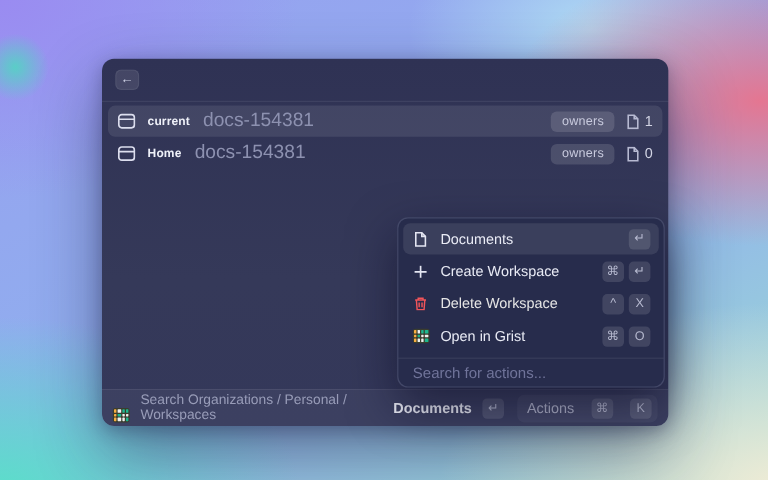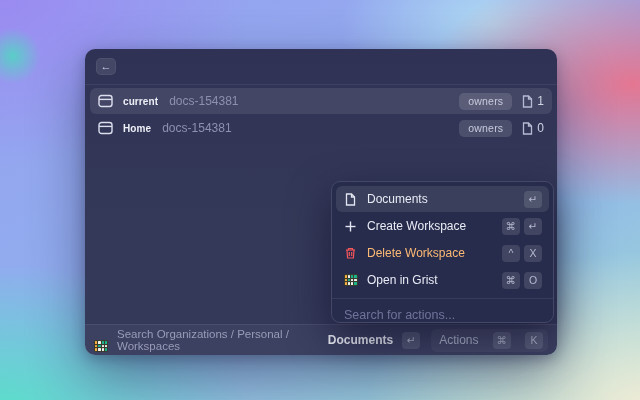--- a/index.html
+++ b/index.html
@@ -39,21 +39,21 @@
   .search-input::placeholder { color:#787c9e; }
   .hdivider { height:1px; background:rgba(255,255,255,.07); flex:none; }
   .list { padding:3px 5px; flex:none; }
   .row {
     height:26px; display:flex; align-items:center; padding:0 8px;
     border-radius:6px; margin-bottom:1px;
   }
   .row.selected { background:rgba(255,255,255,.09); }
   .row-icon { width:15px; height:14px; flex:none; display:flex; align-items:center; color:#dcdeee; }
   .row-title { font-size:10px; font-weight:bold; color:#eef0f8; margin-left:10px; letter-spacing:.1px; }
-  .row-sub { font-size:12px; color:#8d91b0; margin-left:11px; }
+  .row-sub { font-size:16px; color:#8d91b0; margin-left:11px; }
   .row-right { margin-left:auto; display:flex; align-items:center; gap:10px; }
   .badge {
     font-size:10.5px; color:#c8cadd; background:rgba(255,255,255,.13);
     padding:2.5px 9px; border-radius:5px; letter-spacing:.2px;
   }
   .count { display:flex; align-items:center; gap:4px; color:#d2d4e4; font-size:12px; }
   .count svg { color:#b7bad2; }
   .win-spacer { flex:1; }
   
   .footer {
@@ -87,25 +87,25 @@
   .popup {
     position:absolute; left:331px; top:181px; width:223px; height:142px;
     background:#272c4c; border:1px solid #434868; border-radius:9px;
     box-shadow:0 16px 40px rgba(10,10,35,.55);
     display:flex; flex-direction:column; padding:4px 4px 0 4px; z-index:5;
   }
   .p-item { height:26px; display:flex; align-items:center; padding:0 7px; border-radius:6px; margin-bottom:1px; }
   .p-item.selected { background:rgba(255,255,255,.09); }
   .p-icon { width:15px; display:flex; align-items:center; justify-content:center; color:#e4e6f2; flex:none; }
   .p-label { font-size:12px; color:#e9ebf5; margin-left:9px; }
-  .p-item.danger .p-label { color:#fdba74; }
+  .p-item.danger .p-label { color:#e5e5e5; }
   .p-item.danger .p-icon { color:#f2555a; }
   .p-keys { margin-left:auto; display:flex; gap:4px; }
   .p-div { height:1px; background:rgba(255,255,255,.08); margin:4px -4px 0 -4px; }
-  .p-search { display:flex; align-items:flex-end; flex:1; padding:0 8px; }
+  .p-search { display:flex; align-items:center; flex:1; padding:0 8px; }
   .p-search input {
     background:transparent; border:none; outline:none; width:100%;
     font-size:12.5px; color:#dfe1ef; font-family:"Liberation Sans","DejaVu Sans",sans-serif;
     caret-color:#fff;
   }
   .p-search input::placeholder { color:#70749a; }
 </style>
 </head>
 <body>
 

